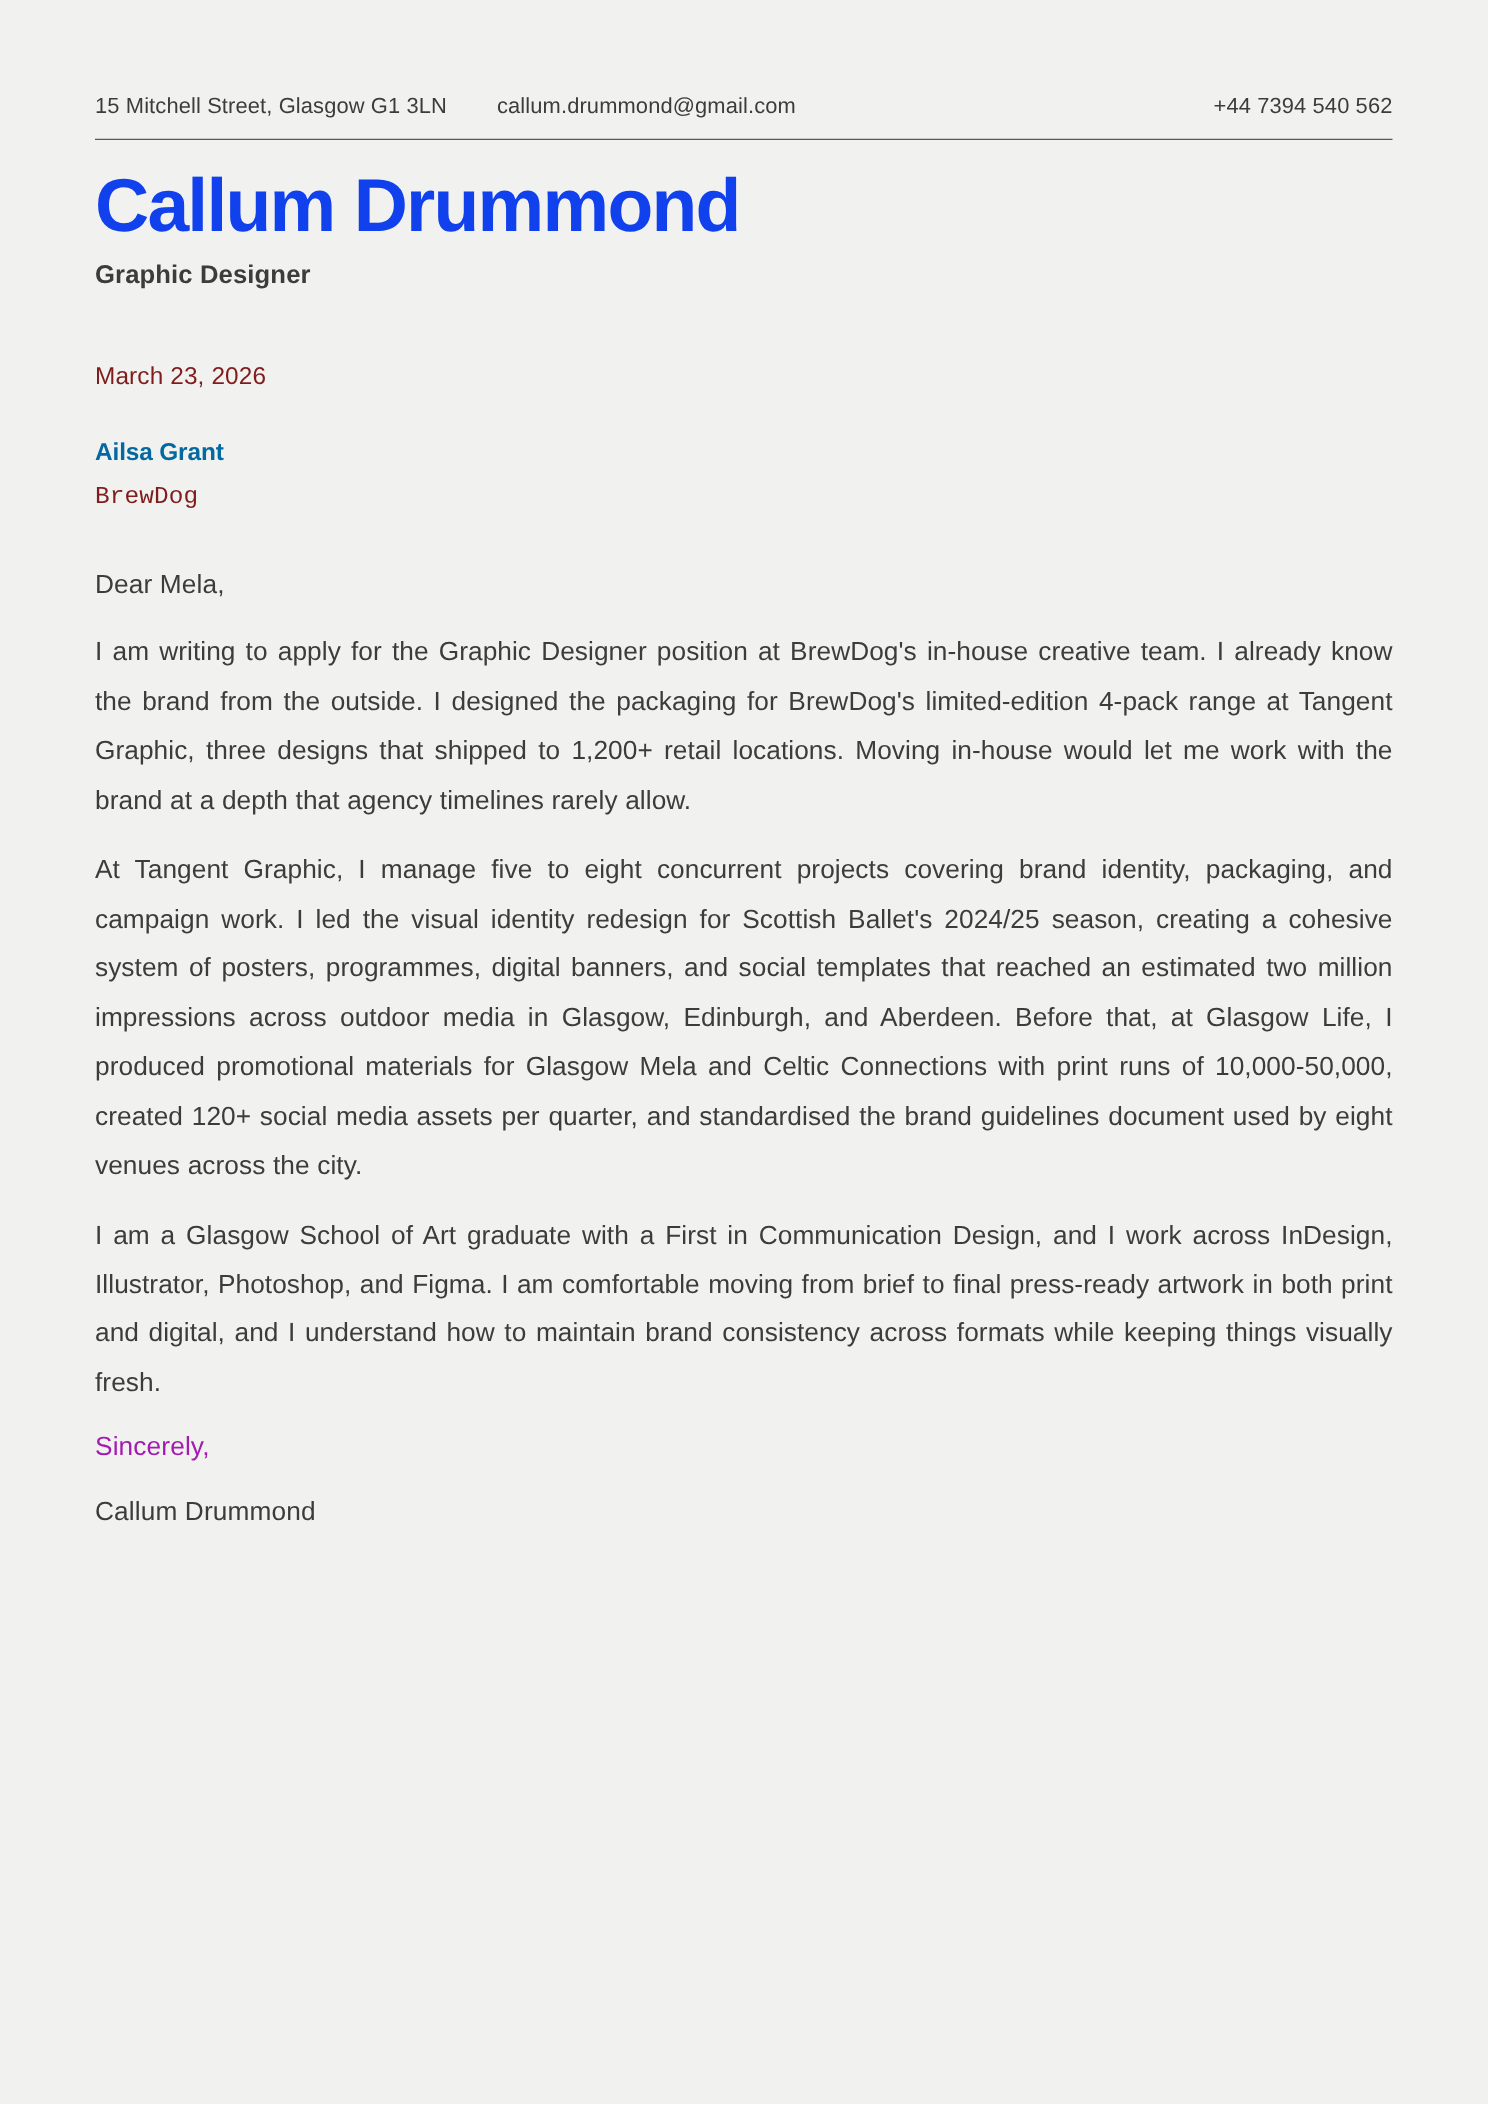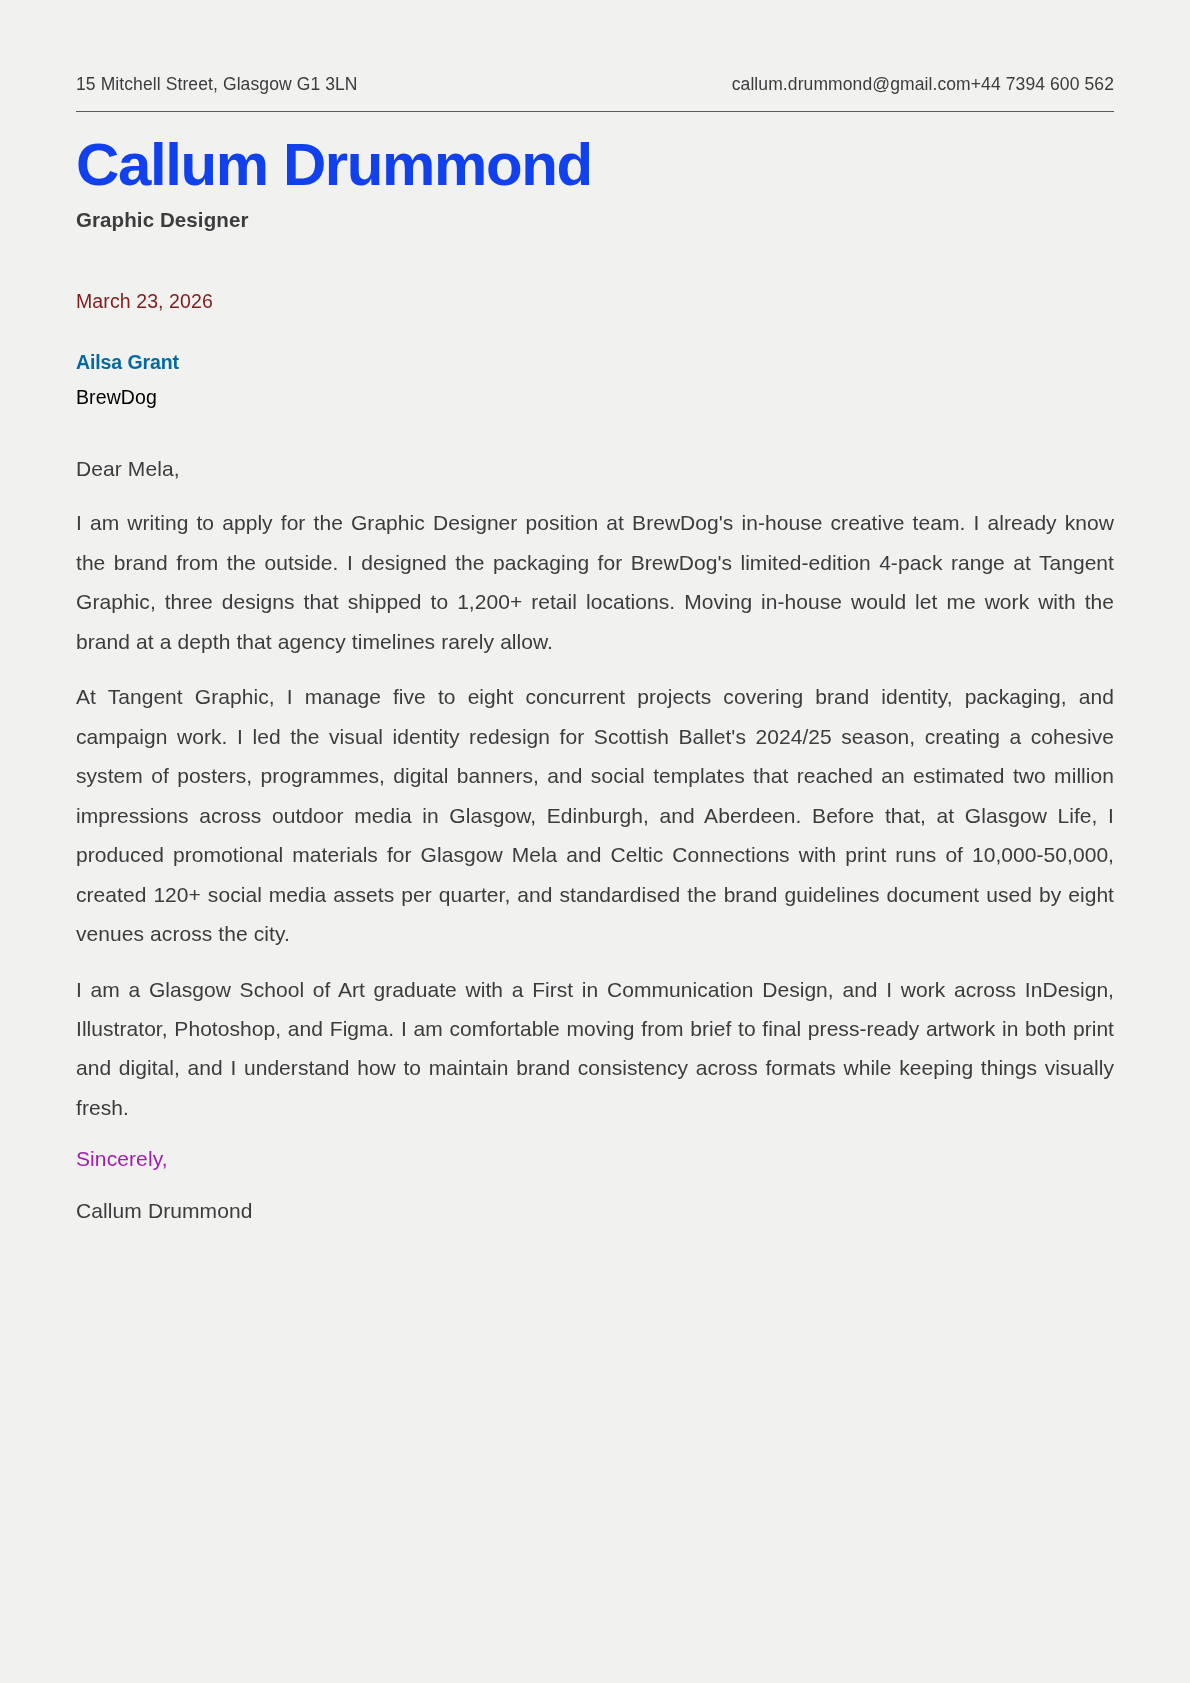--- a/index.html
+++ b/index.html
@@ -37,21 +37,21 @@
   .contact-item {
     font-size: 17.5px;
     line-height: 1.2;
     letter-spacing: 0.1px;
     color: #3c3c3c;
     white-space: nowrap;
   }
   .contact-item.addr { flex: 0 0 auto; }
   .contact-item.email {
     flex: 1 1 auto;
-    text-align: right;
+    text-align: left;
     padding-left: 40px;
   }
   .contact-item.phone { flex: 0 0 auto; text-align: right; }
 
   
   .name-block { padding-top: 22px; }
   .full-name {
     font-size: 60px;
     font-weight: 800;
     letter-spacing: -1.4px;
@@ -79,23 +79,24 @@
   .recipient-name {
     font-size: 19.5px;
     font-weight: 800;
     color: #0369a1;
     margin: 0;
     letter-spacing: -0.1px;
   }
   .recipient-company {
     font-size: 19.5px;
     font-weight: 400;
-    color: #000000;
+    color: #7f1d1d;
     margin: 12px 0 0 0;
     letter-spacing: 0.1px;
+    font-family: Liberation Mono, monospace;
   }
 
   
   .letter-body { padding-top: 48px; }
   .salutation {
     font-size: 21px;
     color: #3c3c3c;
     margin: 0 0 22px 0;
     letter-spacing: 0.1px;
   }
@@ -124,21 +125,21 @@
   }
 </style>
 </head>
 <body>
 
 <div class="page">
 
   <div class="contact-bar">
     <span class="contact-item addr">15 Mitchell Street, Glasgow G1 3LN</span>
     <span class="contact-item email">callum.drummond@gmail.com</span>
-    <span class="contact-item phone">+44 7394 600 562</span>
+    <span class="contact-item phone">+44 7394 540 562</span>
   </div>
 
   <div class="name-block">
     <h1 class="full-name">Callum Drummond</h1>
     <p class="job-title">Graphic Designer</p>
   </div>
 
   <div class="meta-block">
     <p class="letter-date">March 23, 2026</p>
     <div class="recipient-block">

